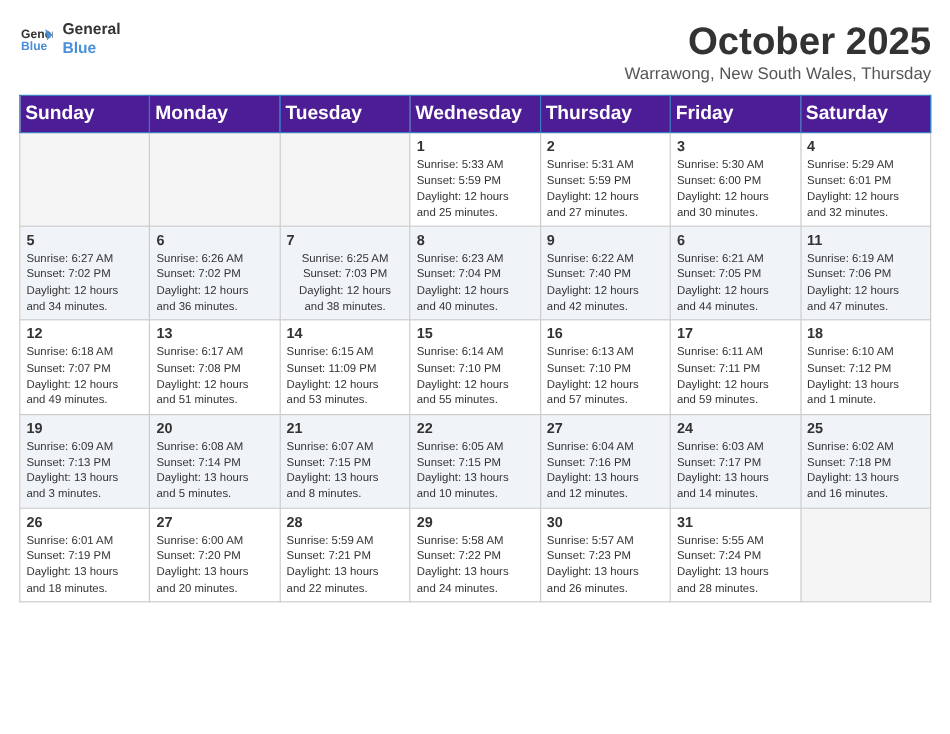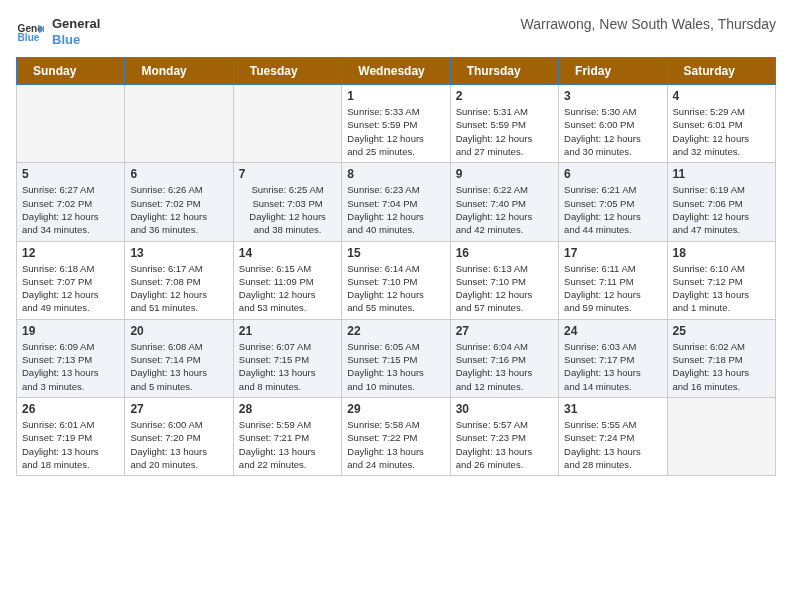--- a/index.html
+++ b/index.html
@@ -36,25 +36,25 @@
     .location-title {
       font-size: 14px;
       color: #555;
     }
     .calendar {
       width: 100%;
       border-collapse: collapse;
       border: 1px solid #ccc;
     }
     .calendar th {
-      background: #a16207;
+      background: #4c1d95;
       color: #fff;
-      font-size: 12px;
+      font-size: 16px;
       font-weight: bold;
-      padding: 6px 16px;
+      padding: 6px 4px;
       text-align: left;
       border: 1px solid #3a7cc0;
     }
     .calendar td {
       vertical-align: top;
       border: 1px solid #ccc;
       padding: 4px 5px;
       width: 108px;
       min-height: 80px;
       font-size: 10px;
@@ -94,20 +94,21 @@
       <text x="2" y="18" font-size="13" font-weight="bold" fill="#333" font-family="Arial">General</text>
       <text x="2" y="30" font-size="13" font-weight="bold" fill="#4a90d9" font-family="Arial">Blue</text>
       <polygon points="28,8 36,14 30,20" fill="#4a90d9"></polygon>
     </svg>
     <div style="margin-left:4px;">
       <div style="font-size:13px; font-weight:bold; color:#333; line-height:1.2;">General</div>
       <div style="font-size:13px; font-weight:bold; color:#4a90d9; line-height:1.2;">Blue</div>
     </div>
   </div>
   <div class="title-block">
+    <div class="month-title">October 2025</div>
     <div class="location-title">Warrawong, New South Wales, Thursday</div>
   </div>
 </div>
 
 <table class="calendar" id="cal-table">
   <thead>
     <tr id="header-row">
         <th>Sunday</th>
         <th>Monday</th>
         <th>Tuesday</th>

